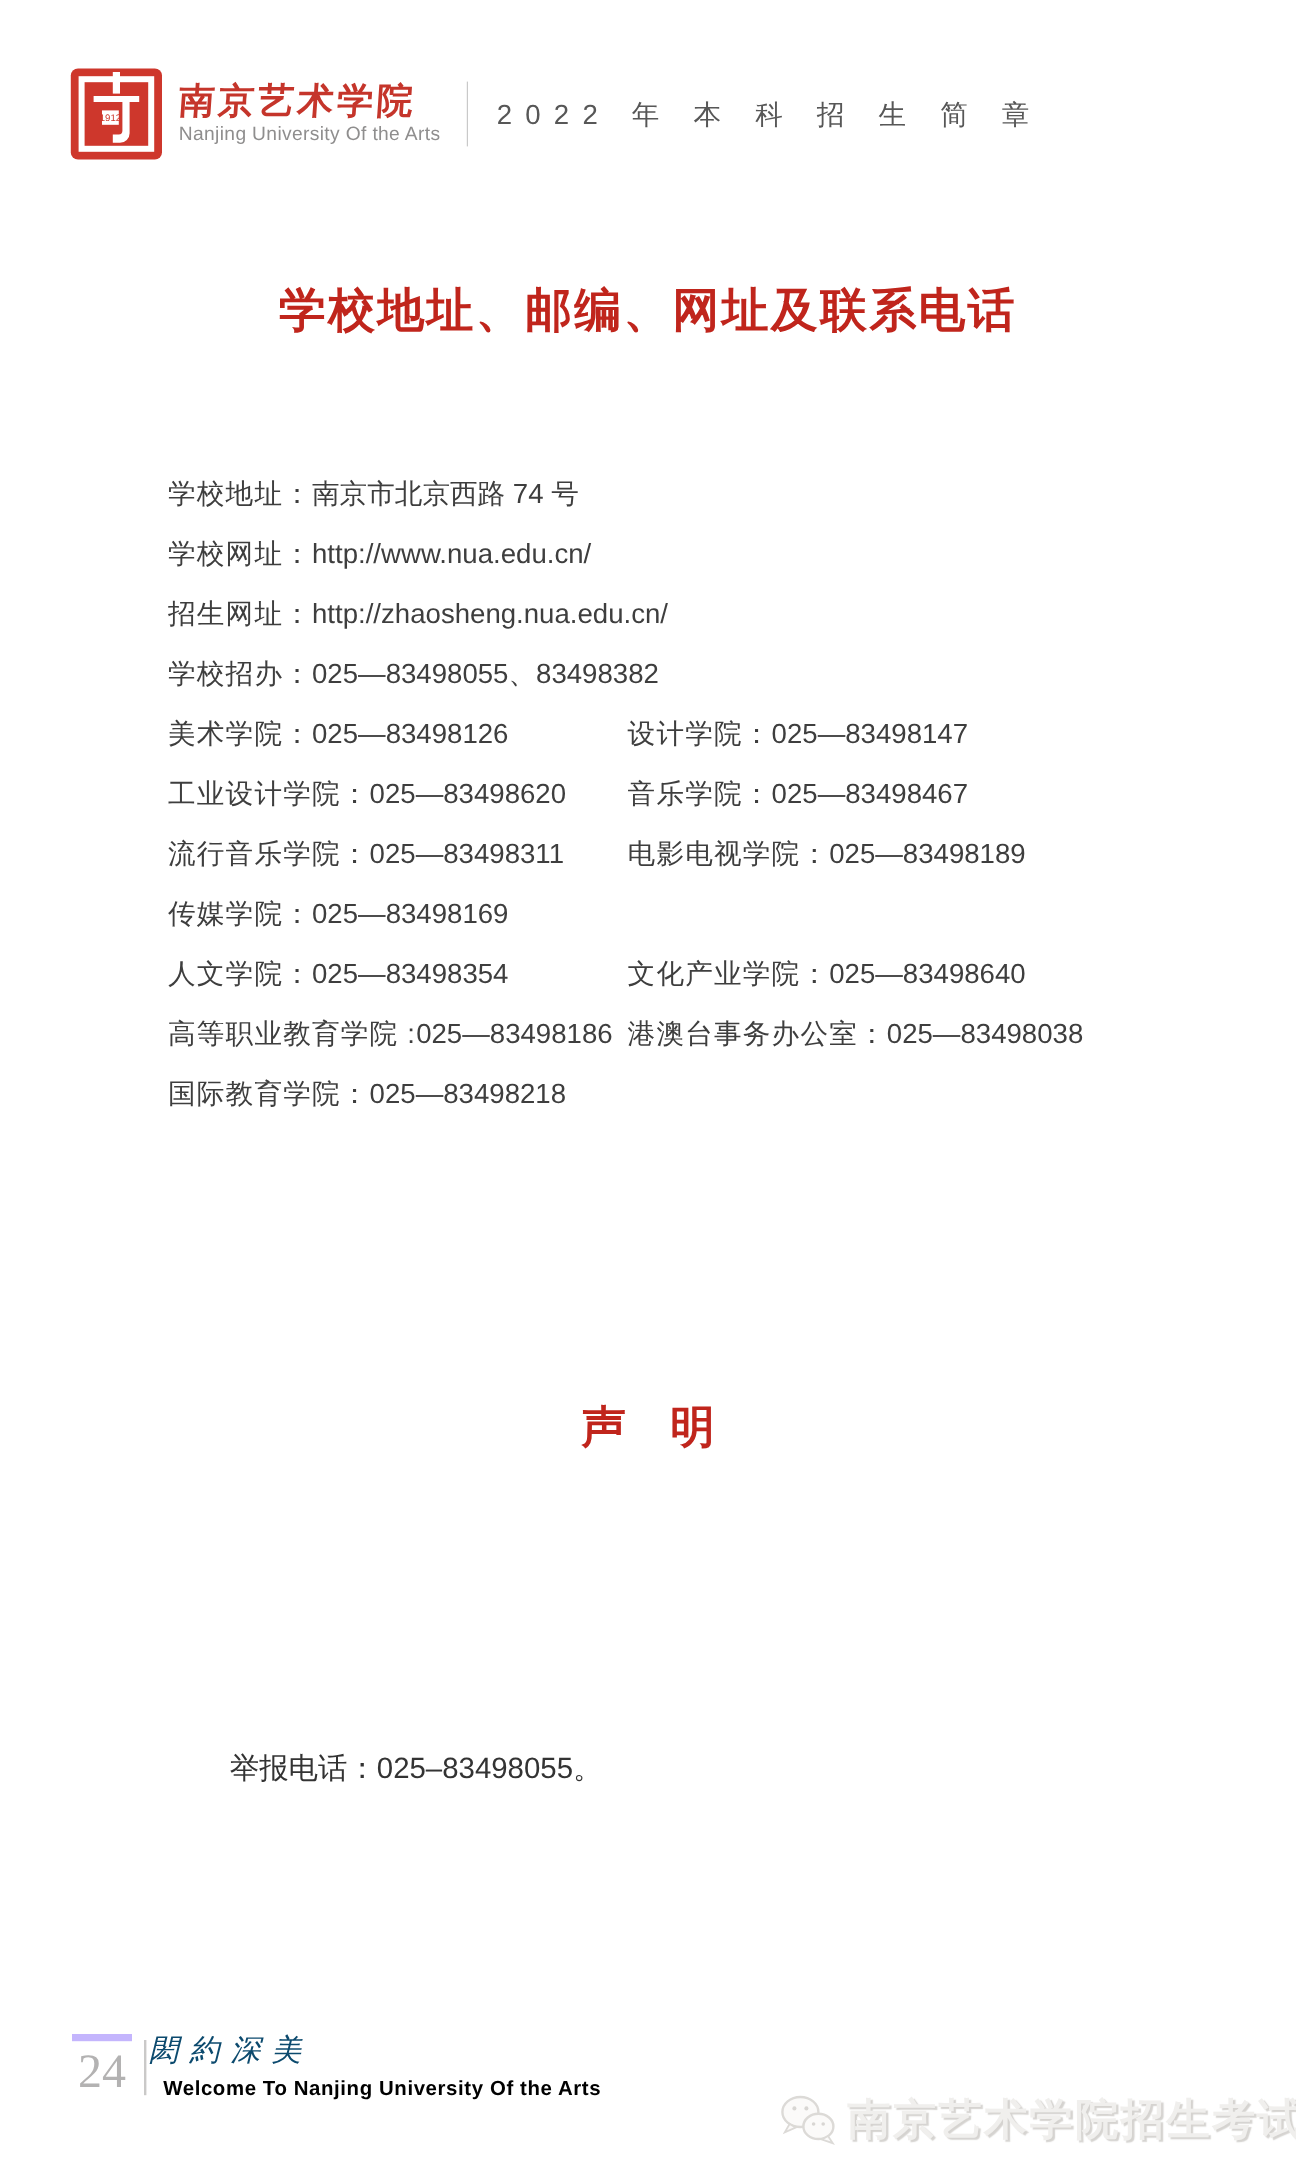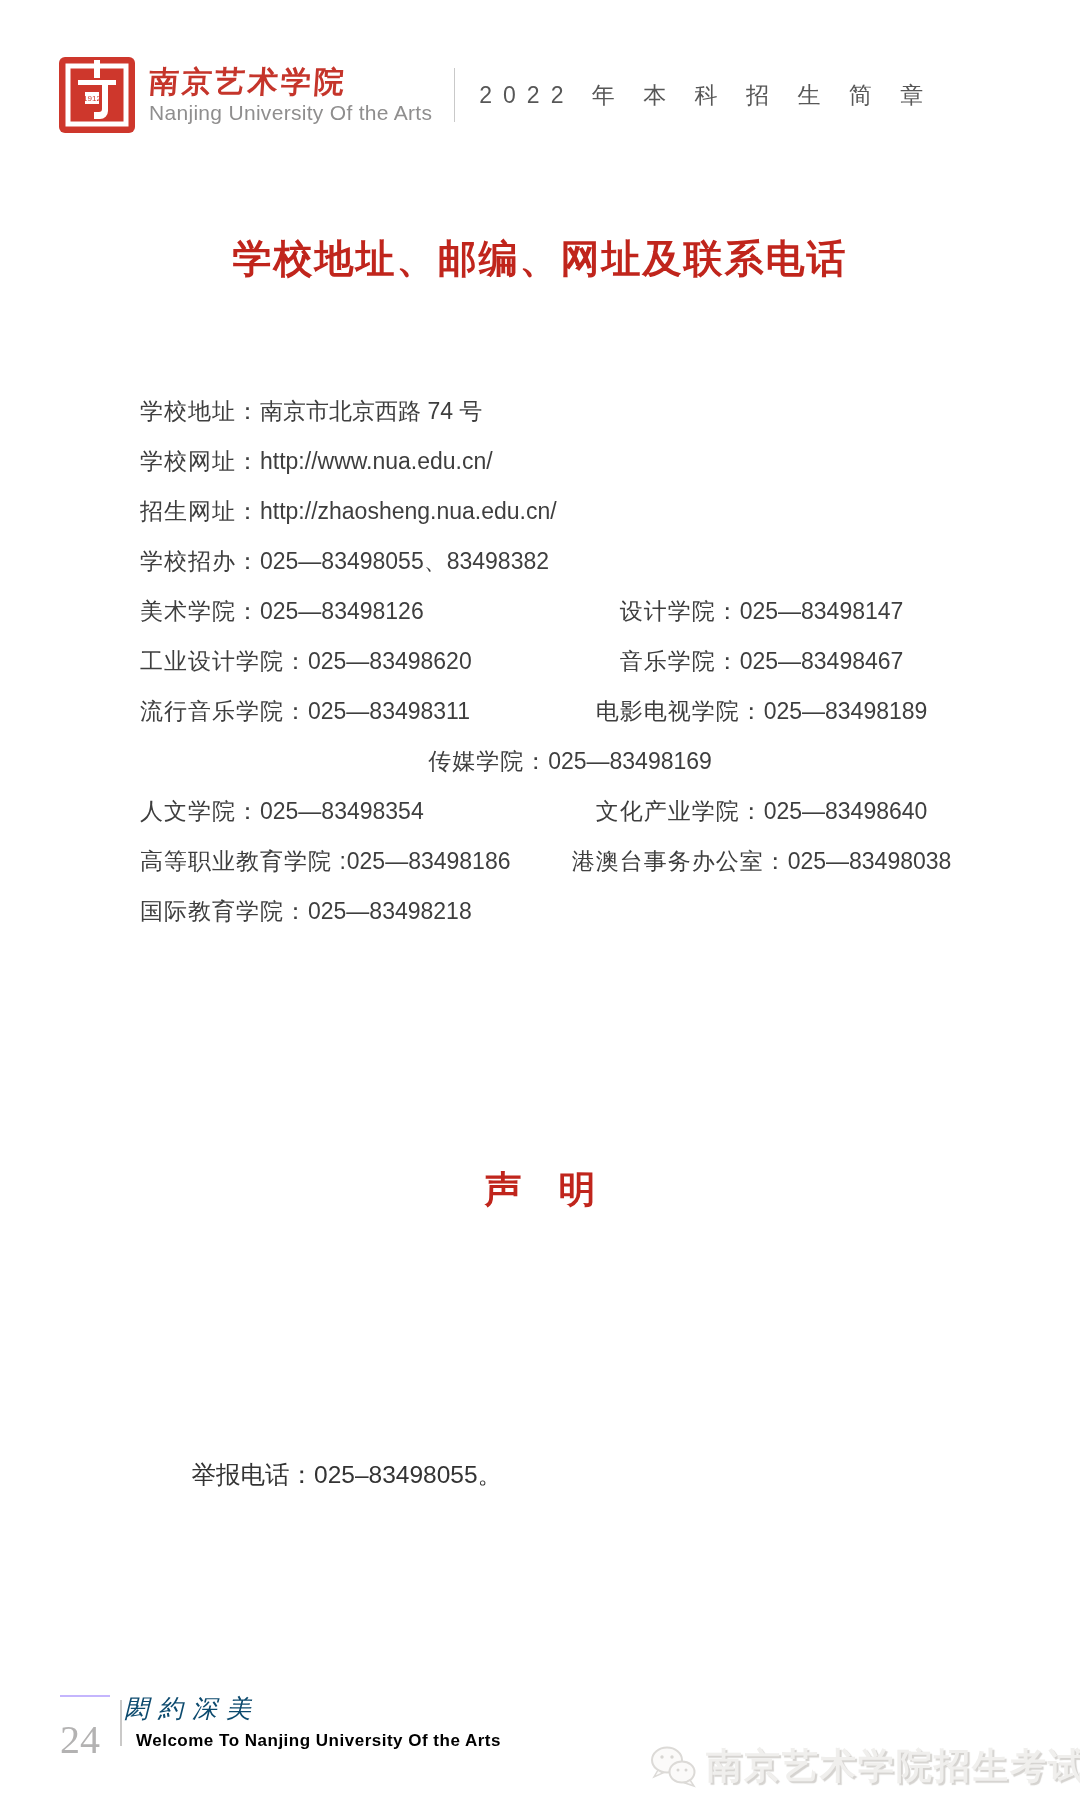--- a/index.html
+++ b/index.html
@@ -16,39 +16,39 @@
   
   .header { position:absolute; top:56px; left:58px; display:flex; align-items:center; }
   .seal { width:78px; height:78px; flex:0 0 auto; }
   .logo-text { margin-left:13px; }
   .logo-cn {
     font-family:"Liberation Serif", serif;
     font-weight:bold; font-size:30px; color:#c5352b;
     letter-spacing:3px; line-height:1.1;
     transform:skewX(-4deg);
   }
-  .logo-en { font-size:21px; color:#8f8e8e; margin-top:3px; letter-spacing:0.3px; }
+  .logo-en { font-size:16px; color:#8f8e8e; margin-top:3px; letter-spacing:0.3px; }
   .header-divider { width:1px; height:54px; background:#c9c9c9; margin:0 24px 0 22px; }
   .banner { font-size:23px; color:#575757; letter-spacing:11px; white-space:nowrap; }
 
   
   .contact-title {
     position:absolute; top:232px; left:0; width:100%;
     text-align:center;
     font-family:"Liberation Serif", serif;
     font-weight:bold; font-size:39px; color:#c0251c;
     letter-spacing:2px;
   }
 
   
   .contact { position:absolute; top:386px; left:140px; width:860px; font-size:23px; color:#3e3e3e; }
   .c-row { height:50px; line-height:50px; white-space:nowrap; }
   .c-row.cols { display:flex;gap:18px; }
   .cell-left { width:365px; flex:0 0 auto; }
-  .cell-right { flex:1;text-align:center; }
+  .cell-right { flex:1; }
   .lbl { letter-spacing:1px; }
 
   
   .decl-title {
     position:absolute; top:1165px; left:0; width:100%;
     text-align:center;
     font-family:Liberation Serif, serif;
     font-weight:bold; font-size:37px; color:#c0251c;
   }
   .decl-body {
@@ -58,24 +58,24 @@
   }
   .decl-report {
     position:absolute; top:1452px; left:118px; width:850px;
     font-size:24.5px; line-height:45px; color:#333333;
     text-indent:3em;
   }
 
   
   .page-num {
     position:absolute; left:60px; top:1695px;
-    width:50px; 
+    width:50px; text-align:center;
     font-family:"Liberation Serif", serif;
     font-size:40px; color:#b3b2b2;
-    border-top:2px solid #c4b5fd; padding-top:19px;
+    border-top:6px solid #c4b5fd; padding-top:1px;
   }
   .footer-vline { position:absolute; left:120px; top:1700px; width:2px; height:46px; background:#cac9c8; }
   .motto {
     position:absolute; left:124px; top:1692px;
     font-family:"Liberation Serif", serif;
     font-size:25px; color:#0c4a6e; letter-spacing:9px;
     font-style:italic;
   }
   .welcome { position:absolute; left:136px; top:1731px; font-size:17px; color:#000000; letter-spacing:0.5px; font-weight:bold; }
 

